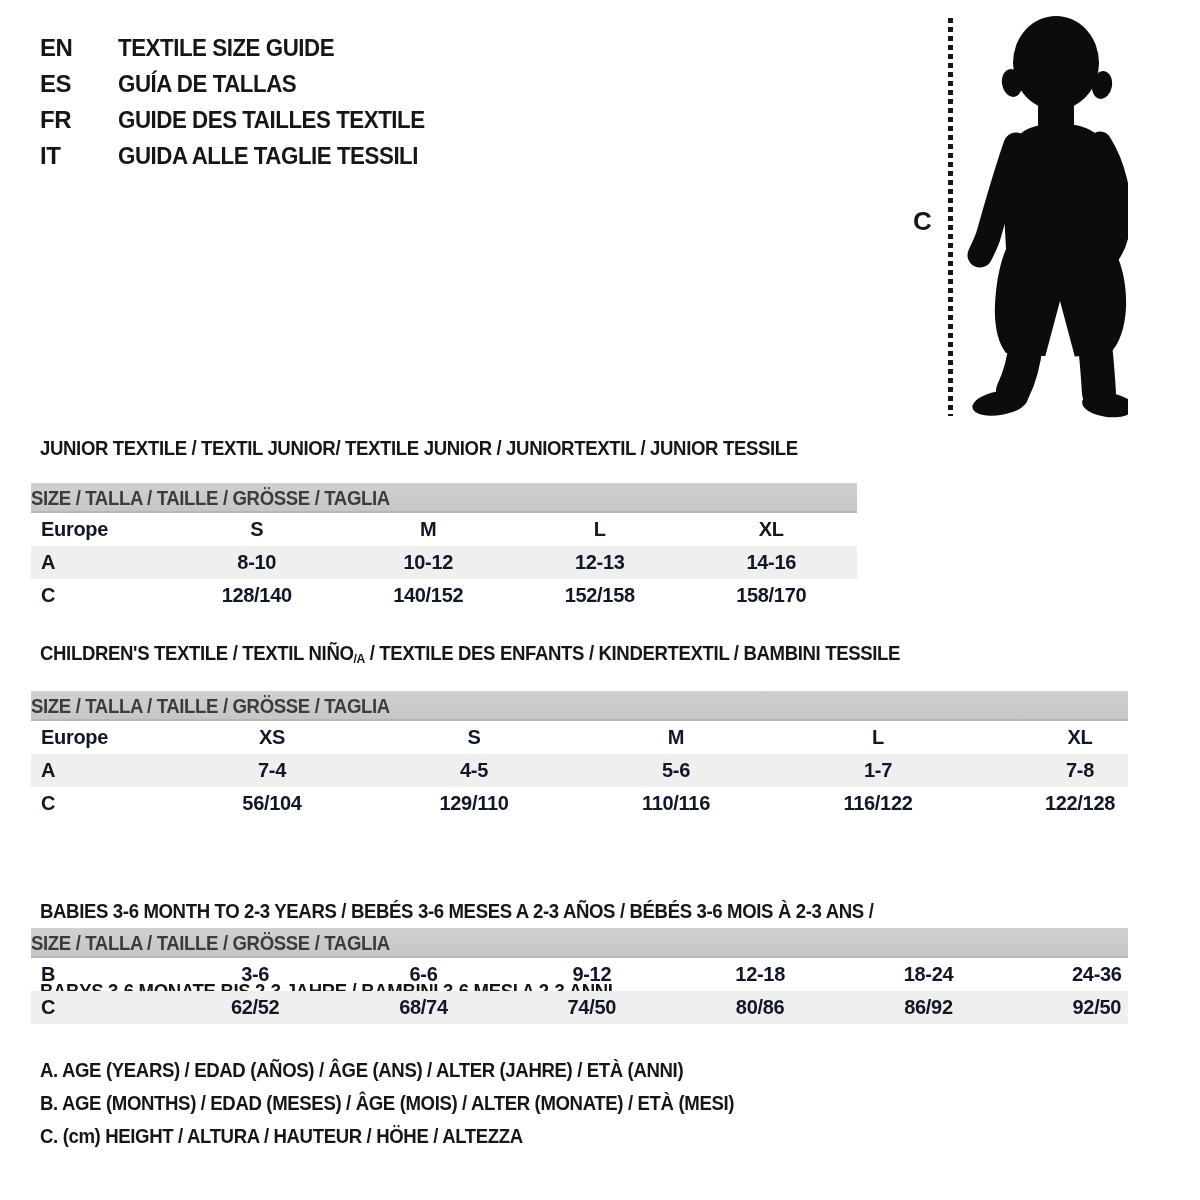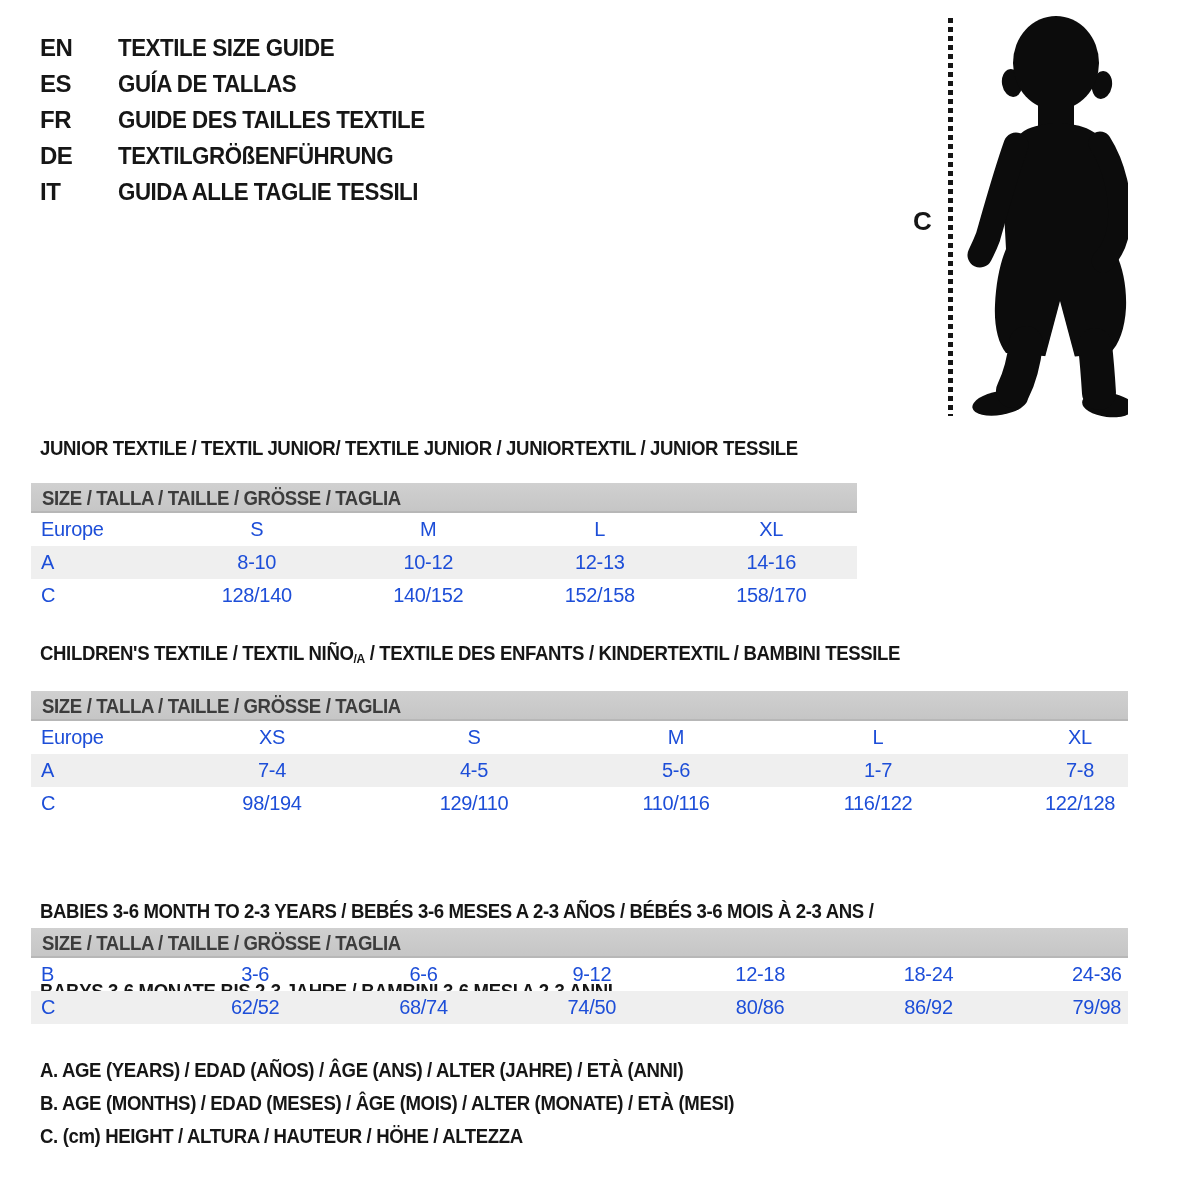--- a/index.html
+++ b/index.html
@@ -17,30 +17,30 @@
     background:repeating-linear-gradient(to bottom,#151515 0 5px,transparent 5px 9px);
   }
   .figure-label{position:absolute;left:913px;top:206px;font-size:26px;}
   .silhouette{position:absolute;left:962px;top:13px;}
   
   .section-title{position:absolute;font-size:20px;letter-spacing:-0.4px;transform:scaleX(0.93);transform-origin:0 0;white-space:pre;}
   .section-title .sub{font-size:13px;vertical-align:-3px;}
   .title-line{line-height:34px;}
   .size-table{position:absolute;}
   .size-header{
-    height:30px;line-height:30px;padding-left:11px;
+    height:30px;line-height:30px;
     background:linear-gradient(180deg,#d0d0d0,#c5c5c5);
     box-shadow:inset 0 -2px 0 #b7b7b7;
     color:#3c3c3c;font-size:20px;letter-spacing:-0.4px;
   }
   .size-header .condense{display:inline-block;transform:scaleX(0.93);transform-origin:0 50%;white-space:pre;}
   table{border-collapse:collapse;table-layout:fixed;width:100%;}
   tr{height:33px;}
   tr.shade{background:#efefef;}
-  td{font-size:20px;font-weight:400;color:#1d4ed8;text-align:center;vertical-align:middle;padding:0;letter-spacing:-0.3px;}
+  td{font-size:20px;font-weight:700;color:#0f172a;text-align:center;vertical-align:middle;padding:0;letter-spacing:-0.3px;}
   td.label{width:130px;text-align:left;padding-left:10px;}
   
   .notes{position:absolute;left:40px;top:1060px;}
   .note-line{font-size:20px;line-height:21px;margin-bottom:12px;letter-spacing:-0.4px;transform:scaleX(0.93);transform-origin:0 0;white-space:pre;}
 </style>
 </head>
 <body>
 
 <div class="page">
 
@@ -49,24 +49,20 @@
       <span>EN</span>
       <span class="lang-title">TEXTILE SIZE GUIDE</span>
     </div>
     <div class="lang-row">
       <span>ES</span>
       <span class="lang-title">GUÍA DE TALLAS</span>
     </div>
     <div class="lang-row">
       <span>FR</span>
       <span class="lang-title">GUIDE DES TAILLES TEXTILE</span>
-    </div>
-    <div class="lang-row">
-      <span>DE</span>
-      <span class="lang-title">TEXTILGRÖßENFÜHRUNG</span>
     </div>
     <div class="lang-row">
       <span>IT</span>
       <span class="lang-title">GUIDA ALLE TAGLIE TESSILI</span>
     </div>
   </div>
 
   <div class="dash-line"></div>
   <div class="figure-label">C</div>
   <svg class="silhouette" width="176" height="408" viewBox="0 0 176 408" xmlns="http://www.w3.org/2000/svg">
@@ -141,21 +137,21 @@
           <tr class="shade">
             <td class="label">A</td>
             <td>7-4</td>
             <td>4-5</td>
             <td>5-6</td>
             <td>1-7</td>
             <td>7-8</td>
           </tr>
           <tr>
             <td class="label">C</td>
-            <td>98/194</td>
+            <td>56/104</td>
             <td>129/110</td>
             <td>110/116</td>
             <td>116/122</td>
             <td>122/128</td>
           </tr>
         </tbody>
     </table>
   </div>
 
   <div class="section-title" style="left:40px;top:848px;">
@@ -177,21 +173,21 @@
             <td>18-24</td>
             <td>24-36</td>
           </tr>
           <tr class="shade">
             <td class="label">C</td>
             <td>62/52</td>
             <td>68/74</td>
             <td>74/50</td>
             <td>80/86</td>
             <td>86/92</td>
-            <td>79/98</td>
+            <td>92/50</td>
           </tr>
         </tbody>
     </table>
   </div>
 
   <div class="notes">
     <div class="note-line">A. AGE (YEARS) / EDAD (AÑOS) / ÂGE (ANS) / ALTER (JAHRE) / ETÀ (ANNI)</div>
     <div class="note-line">B. AGE (MONTHS) / EDAD (MESES) / ÂGE (MOIS) / ALTER (MONATE) / ETÀ (MESI)</div>
     <div class="note-line">C. (cm) HEIGHT / ALTURA / HAUTEUR / HÖHE / ALTEZZA</div>
   </div>

